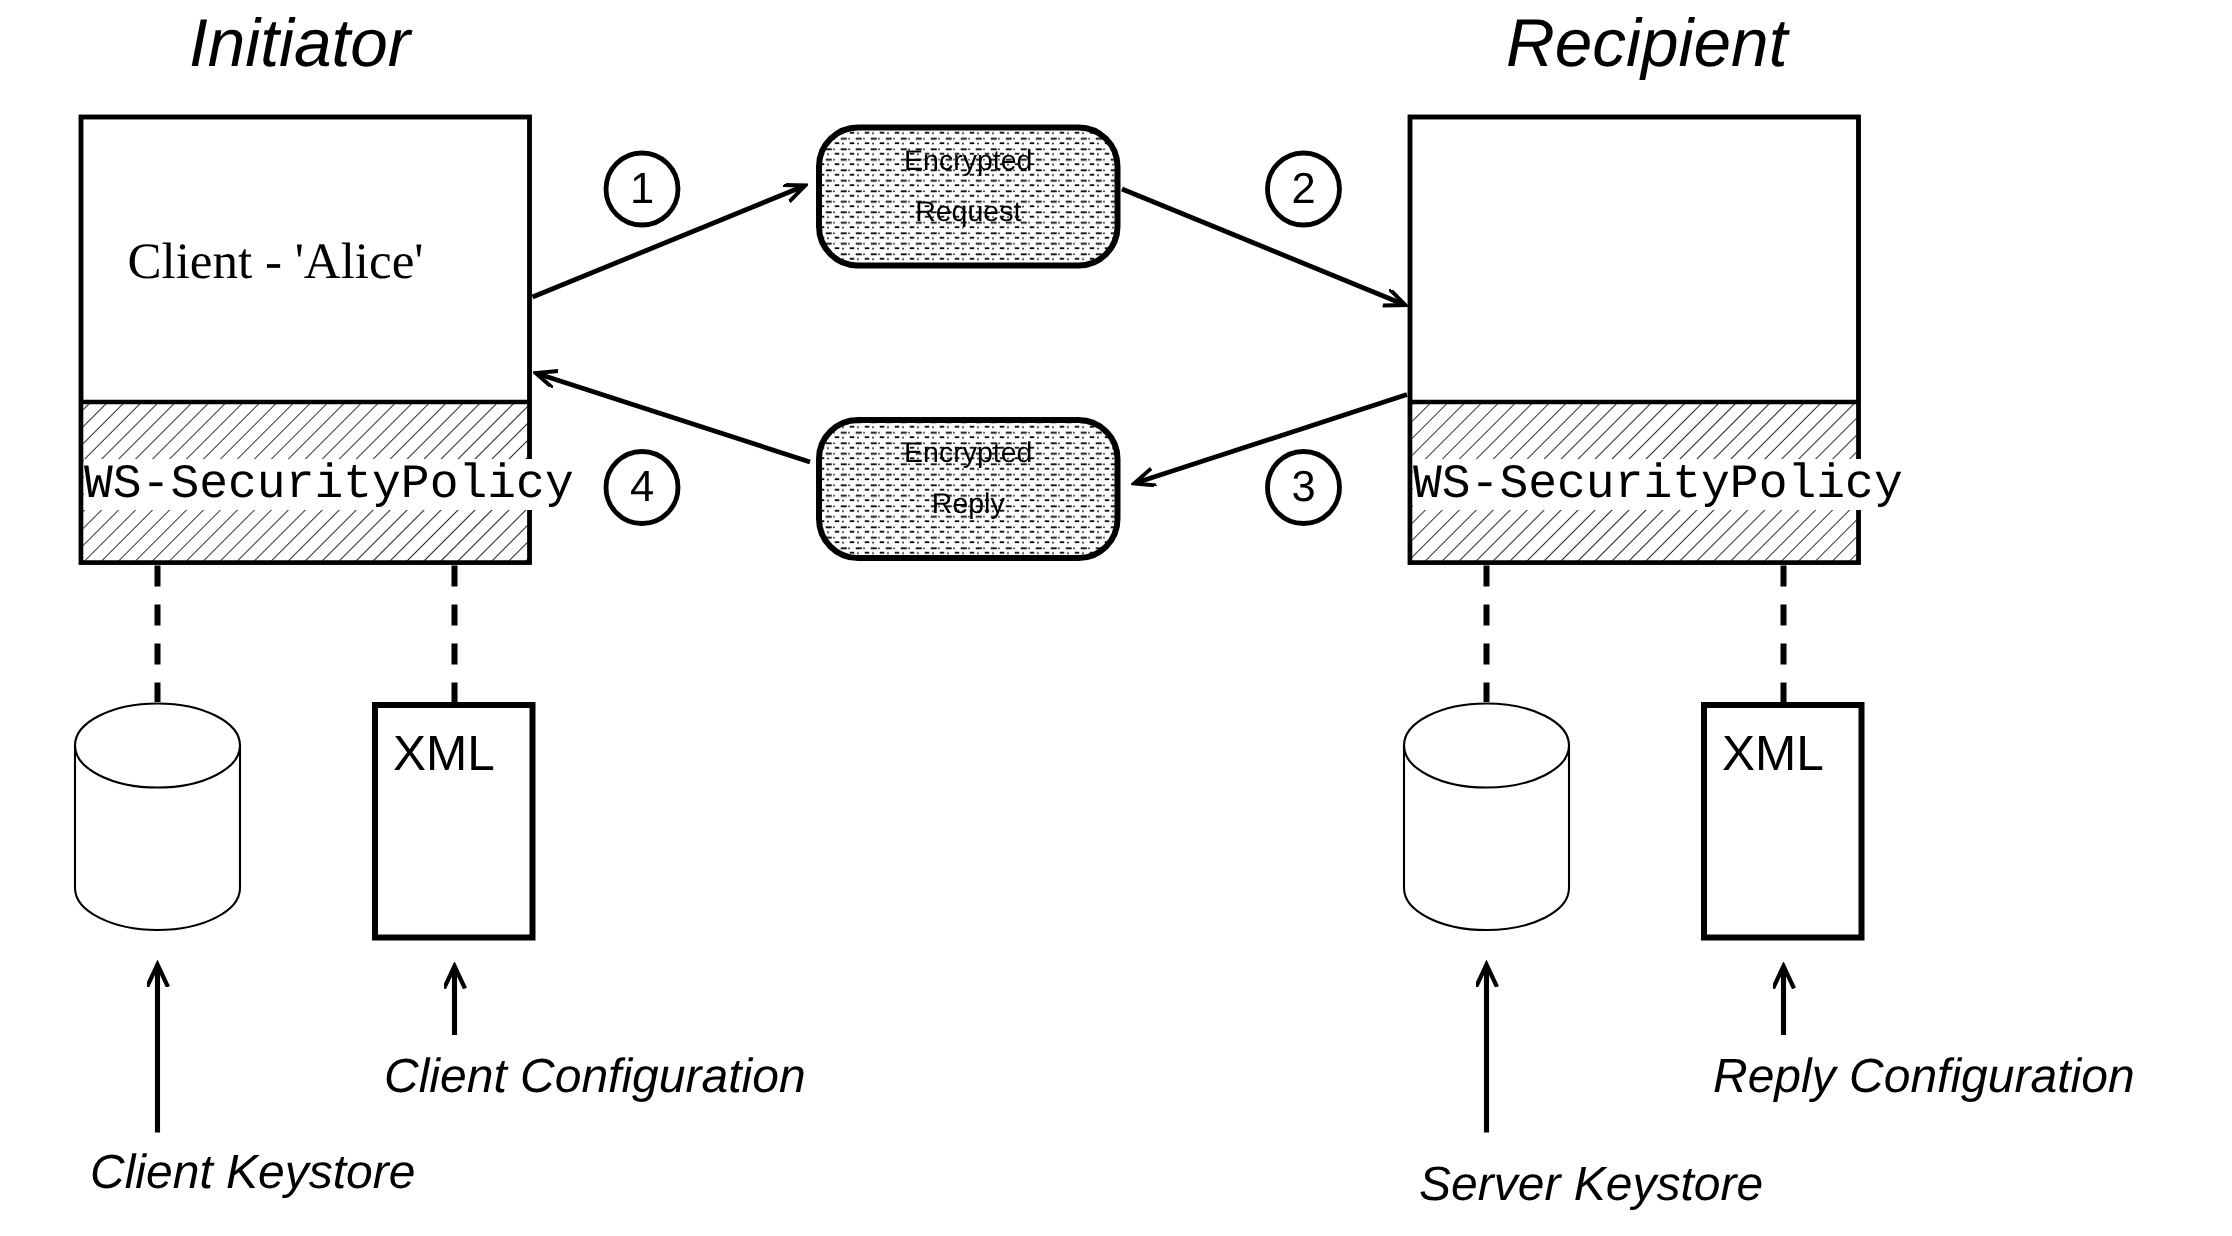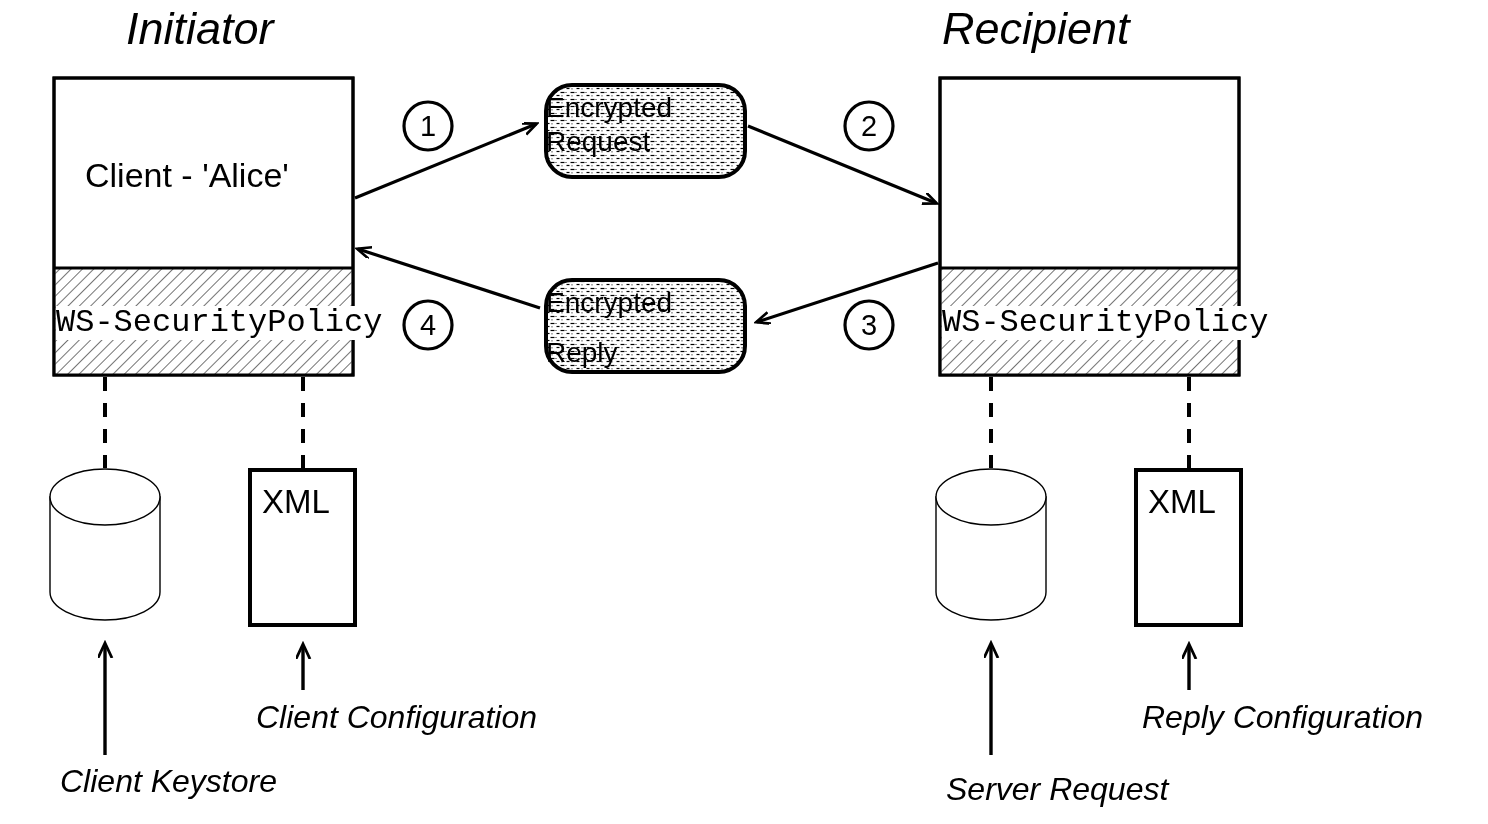--- a/index.html
+++ b/index.html
@@ -12,29 +12,29 @@
   #stage{position:relative;width:1464px;height:824px;background:#fff;padding-left:35px;}
   #svgroot{position:absolute;left:0;top:0;width:1488px;height:824px;}
 
   .ttl{
     position:absolute;font-style:italic;font-weight:normal;
     font-size:45px;line-height:45px;color:#000;white-space:nowrap;
     font-family:"Liberation Sans","DejaVu Sans",sans-serif;
   }
   .boxlabel{
     position:absolute;font-size:34px;line-height:34px;white-space:nowrap;color:#000;
-    font-family:Liberation Sans, sans-serif;
+    font-family:Liberation Serif, serif;
   }
   .policylabel{
     position:absolute;font-size:32px;line-height:34px;white-space:nowrap;color:#000;
     background:#ffffff;font-family:Liberation Mono, monospace;
   }
   .msglabel{
-    position:absolute;font-size:28px;line-height:33px;white-space:nowrap;color:#000;
-    font-family:"Liberation Sans","DejaVu Sans",sans-serif;
+    position:absolute;font-size:19px;line-height:33px;white-space:nowrap;color:#000;
+    text-align:center;font-family:"Liberation Sans","DejaVu Sans",sans-serif;
   }
   .xmllabel{
     position:absolute;font-size:33px;line-height:33px;white-space:nowrap;color:#000;
     font-family:"Liberation Sans","DejaVu Sans",sans-serif;
   }
   .caption{
     position:absolute;font-style:italic;font-size:32px;line-height:34px;
     white-space:nowrap;color:#000;
     font-family:"Liberation Sans","DejaVu Sans",sans-serif;
   }
@@ -138,39 +138,39 @@
 
     <g fill="#ffffff" stroke="#000000" stroke-width="3.2">
       <circle cx="428" cy="126" r="24"></circle>
       <circle cx="869" cy="126" r="24"></circle>
       <circle cx="869" cy="325" r="24"></circle>
       <circle cx="428" cy="325" r="24"></circle>
     </g>
   </svg>
 
   <div class="ttl" style="left:126px;top:6px;">Initiator</div>
-  <div class="ttl" style="left:942px;top:6px;">Recipient</div>
+  <div class="ttl" style="left:1004px;top:6px;">Recipient</div>
 
   <div class="boxlabel" style="left:85px;top:158px;">Client - 'Alice'</div>
 
   <div class="policylabel" style="left:56px;top:306px;">WS-SecurityPolicy</div>
   <div class="policylabel" style="left:942px;top:306px;">WS-SecurityPolicy</div>
 
   <div class="msglabel" style="left:546px;top:91px;width:199px;">Encrypted</div>
   <div class="msglabel" style="left:546px;top:125px;width:199px;">Request</div>
 
   <div class="msglabel" style="left:546px;top:286px;width:199px;">Encrypted</div>
-  <div class="msglabel" style="left:546px;top:320px;width:199px;margin-top:16px;">Reply</div>
+  <div class="msglabel" style="left:546px;top:320px;width:199px;">Reply</div>
 
   <div class="stepnum" style="left:405px;top:112px;">1</div>
   <div class="stepnum" style="left:846px;top:112px;">2</div>
   <div class="stepnum" style="left:846px;top:311px;">3</div>
   <div class="stepnum" style="left:405px;top:311px;">4</div>
 
   <div class="xmllabel" style="left:262px;top:485px;">XML</div>
   <div class="xmllabel" style="left:1148px;top:485px;">XML</div>
 
   <div class="caption" style="left:60px;top:764px;">Client Keystore</div>
   <div class="caption" style="left:256px;top:700px;">Client Configuration</div>
-  <div class="caption" style="left:946px;top:772px;">Server Request</div>
+  <div class="caption" style="left:946px;top:772px;">Server Keystore</div>
   <div class="caption" style="left:1142px;top:700px;">Reply Configuration</div>
 
 </div>
 
 </body></html>

